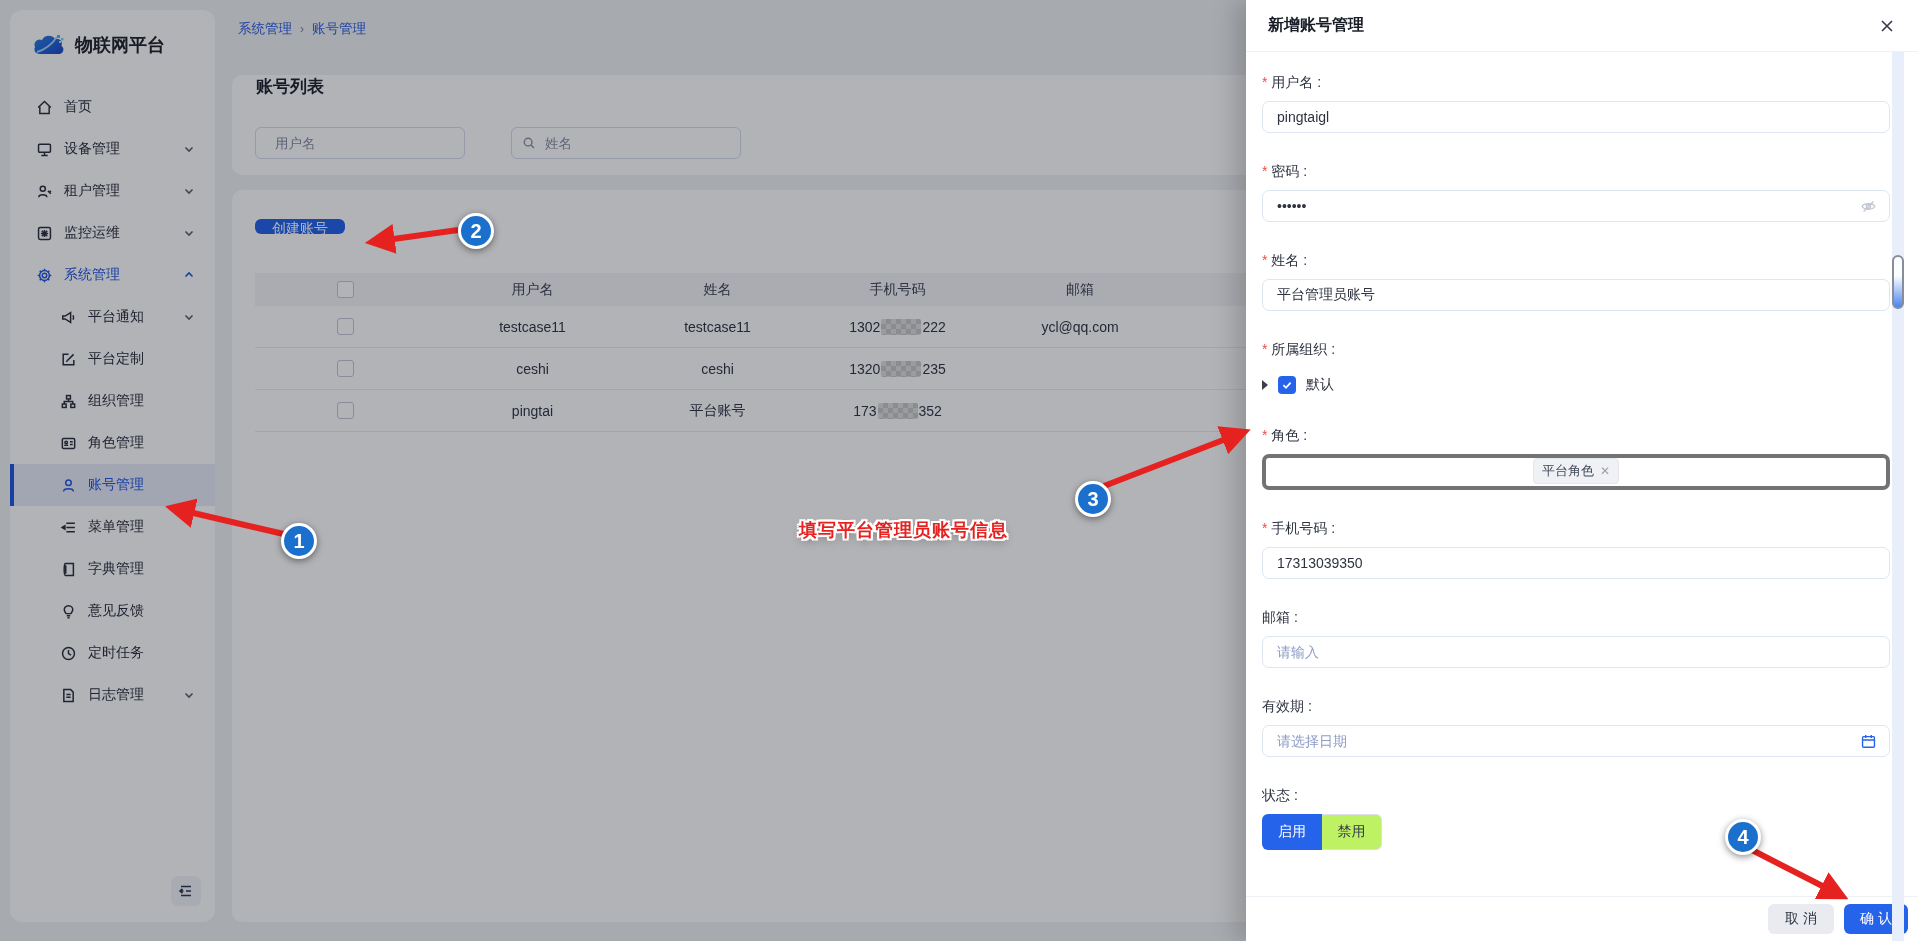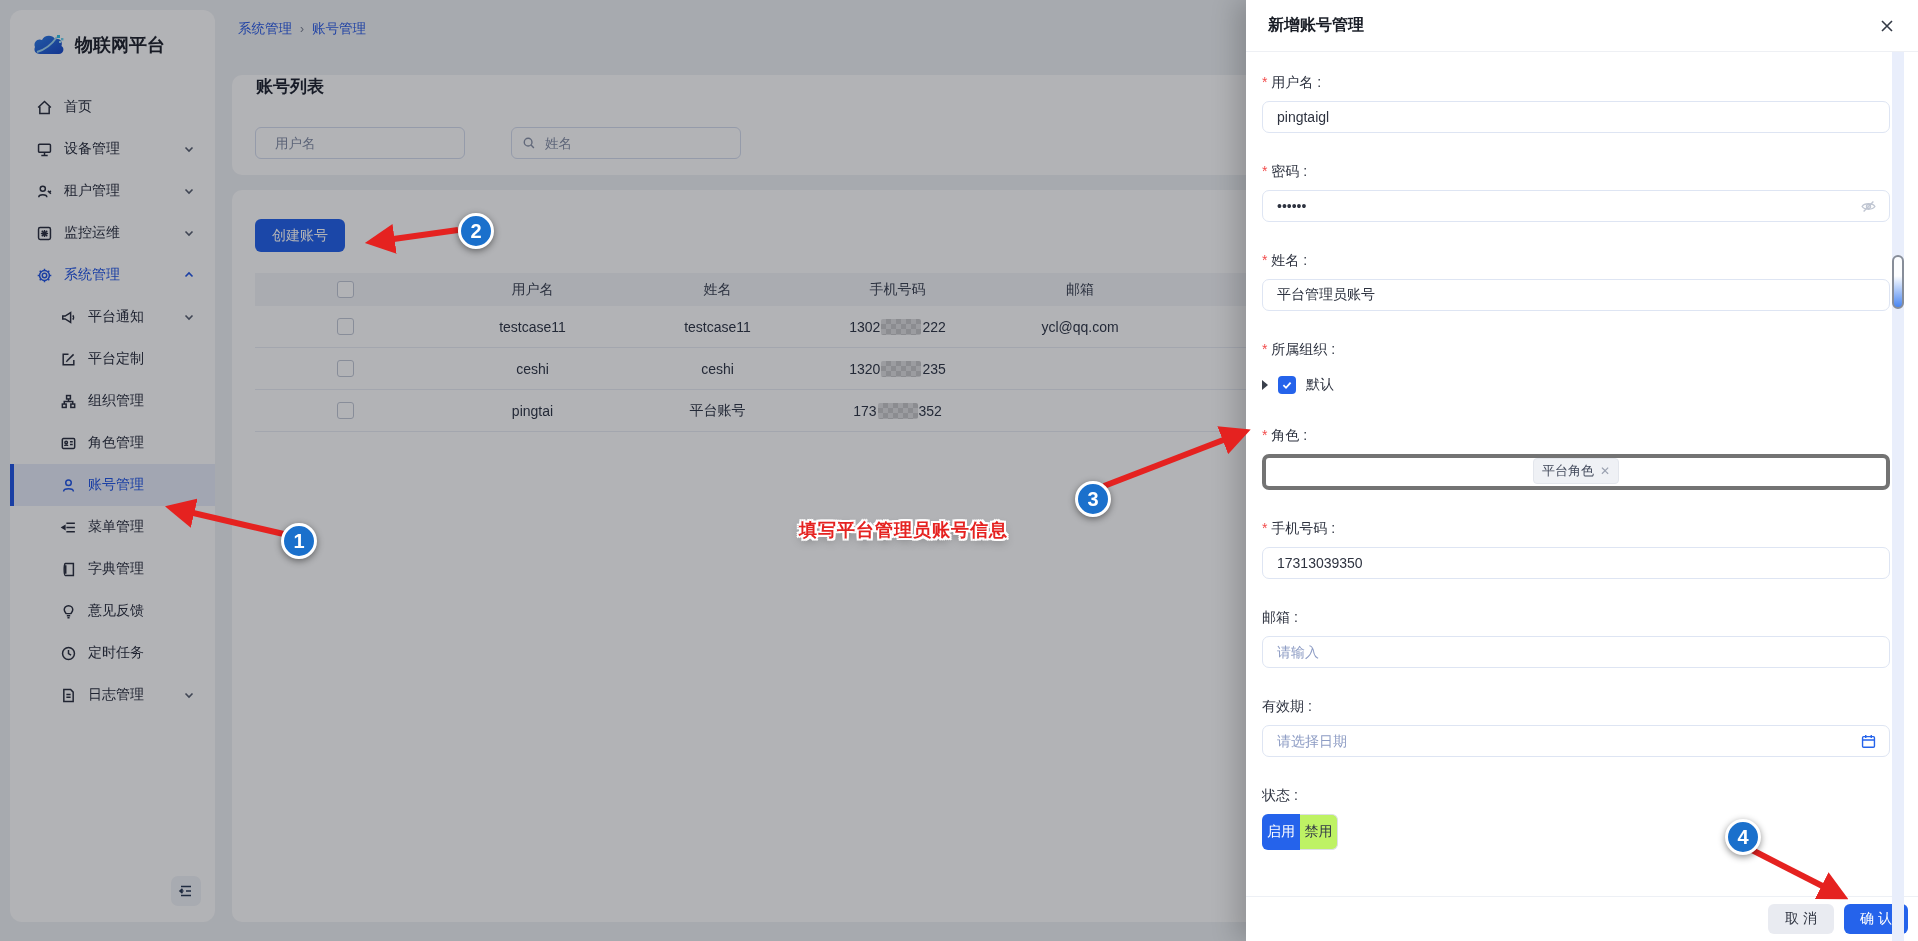--- a/index.html
+++ b/index.html
@@ -27,21 +27,21 @@
   .card1{top:75px;width:1662px;height:100px;}
   .card-title{position:absolute;left:24px;top:0;font-size:17px;font-weight:700;color:#1f2430;}
   .search-input{position:absolute;top:52px;height:32px;border:1px solid #d5dcee;border-radius:6px;background:#fff;display:flex;align-items:center;gap:7px;padding:0 10px;box-sizing:border-box;}
   .search-input input{border:0;outline:0;flex:1;font-size:13.5px;color:#2e3340;background:transparent;font-family:inherit;}
   .search-input input::placeholder{color:#848ea6;}
   .si-1{left:23px;width:210px;}
   .si-2{left:279px;width:230px;}
   .card2{top:190px;width:1662px;height:732px;}
   .btn{border:0;border-radius:6px;font-size:14px;cursor:pointer;font-family:inherit;}
   .btn-primary{background:#2563eb;color:#fff;}
-  .create-btn{position:absolute;left:23px;top:29px;width:90px;height:33px;}
+  .create-btn{position:absolute;left:23px;top:29px;width:90px;height:15px;}
   .table{position:absolute;left:23px;top:83px;width:1616px;font-size:14px;color:#313848;}
   .tr{display:grid;grid-template-columns:180px 195px 175px 185px 180px 1fr;align-items:center;}
   .th{height:33px;background:#f4f5f8;font-weight:500;color:#3d4454;}
   .td-row{height:41px;border-bottom:1px solid #e9edf3;background:#fff;}
   .tr>div{text-align:center;}
   .cb{display:inline-block;width:15px;height:15px;border:1px solid #c3c9d6;border-radius:3px;background:#fff;vertical-align:middle;cursor:pointer;}
   .redact{display:inline-block;width:40px;height:16px;vertical-align:-3px;margin:0 1px;border-radius:2px;
     background:repeating-conic-gradient(#c7c7c9 0% 25%, #dededf 0% 50%) 0 0/10px 10px;filter:blur(.6px);}
   
   .mask{position:absolute;inset:0;background:rgba(6,10,18,0.31);z-index:40;}
@@ -61,21 +61,21 @@
   .tree-row{display:flex;align-items:center;gap:10px;height:24px;margin-top:14px;}
   .caret{width:0;height:0;border-left:6px solid #3a404c;border-top:5px solid transparent;border-bottom:5px solid transparent;cursor:pointer;}
   .cbx{width:18px;height:18px;border-radius:4px;background:#2563eb;display:flex;align-items:center;justify-content:center;cursor:pointer;}
   .tree-label{font-size:14px;color:#2e3340;}
   .role-box{height:36px;border:4px solid #737373;border-radius:7px;display:flex;align-items:center;box-sizing:border-box;overflow:hidden;flex-direction:column;}
   .role-main{flex:1;display:flex;align-items:center;padding:0 8px;}
   .tag{display:inline-flex;align-items:center;gap:6px;background:#eff1f5;border:1px solid #e3e6ec;border-radius:4px;height:24px;padding:0 8px;font-size:13px;color:#41485a;}
   .tag .tag-x{color:#9aa1b0;font-size:12px;cursor:pointer;}
   .role-addon{width:46px;align-self:stretch;border-left:1px solid #e4e9f4;display:flex;align-items:center;justify-content:center;cursor:pointer;}
   .seg{display:flex;margin-top:2px;}
-  .seg-btn{width:38px;height:36px;display:flex;align-items:center;justify-content:center;font-size:14px;cursor:pointer;box-sizing:border-box;}
+  .seg-btn{width:60px;height:36px;display:flex;align-items:center;justify-content:center;font-size:14px;cursor:pointer;box-sizing:border-box;}
   .seg-on{background:#2563eb;color:#fff;border-radius:6px 0 0 6px;}
   .seg-off{background:#bef264;color:#333947;border:1px solid #dcdfe6;border-left:0;border-radius:0 6px 6px 0;}
   .drawer-footer{position:absolute;left:0;right:0;bottom:0;height:45px;border-top:1px solid #edf0f5;display:flex;align-items:center;justify-content:flex-end;gap:10px;padding-right:10px;box-sizing:border-box;background:#fff;}
   .btn-cancel{width:66px;height:30px;background:#e9ebf1;color:#2e3340;}
   .btn-confirm{width:64px;height:30px;}
   .scroll-track{position:absolute;top:52px;bottom:0;right:14px;width:12px;background:#e9eefb;z-index:55;}
   .scroll-thumb{position:absolute;top:203px;left:0;width:8px;height:50px;border:2px solid #878d99;border-radius:7px;background:linear-gradient(#fcfdff 38%,#4a86f0);cursor:pointer;}
   
   .arrows{position:absolute;inset:0;z-index:60;pointer-events:none;}
   .badge{position:absolute;width:36px;height:36px;border-radius:50%;background:#1a70cc;border:3px solid #fff;box-shadow:0 2px 7px rgba(0,0,0,.45);color:#fff;font-size:20px;font-weight:700;display:flex;align-items:center;justify-content:center;z-index:61;box-sizing:border-box;}

